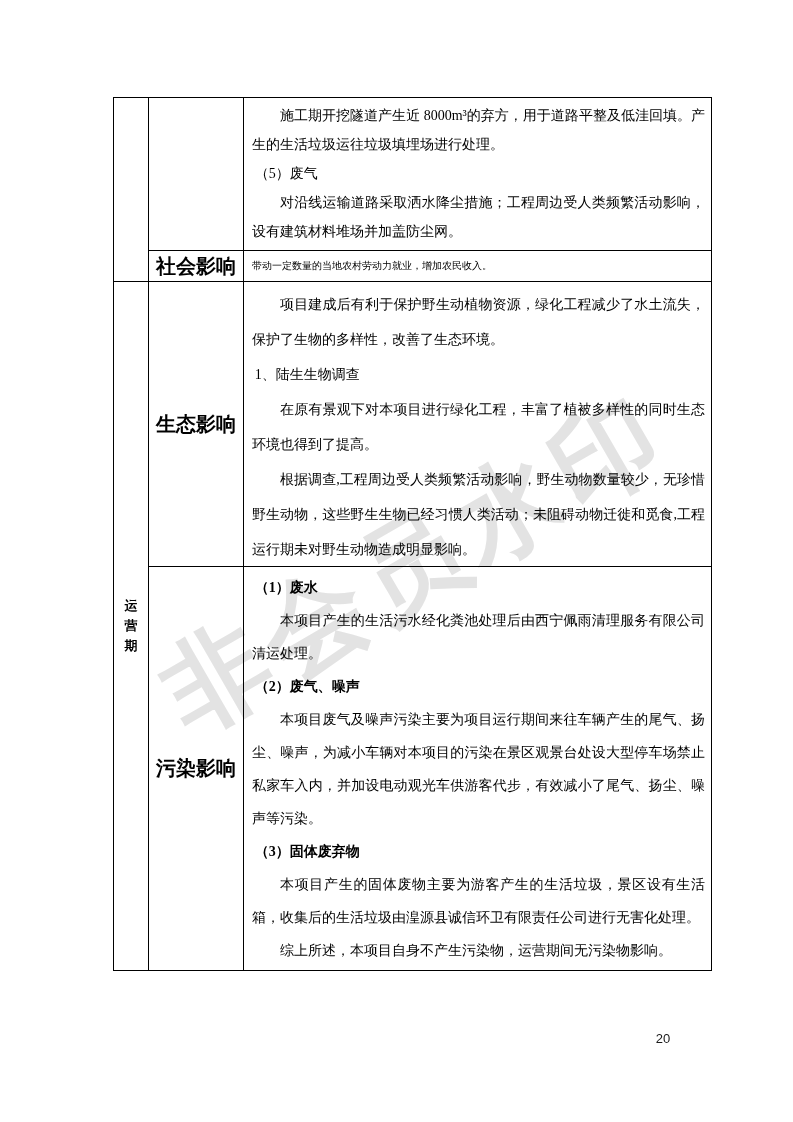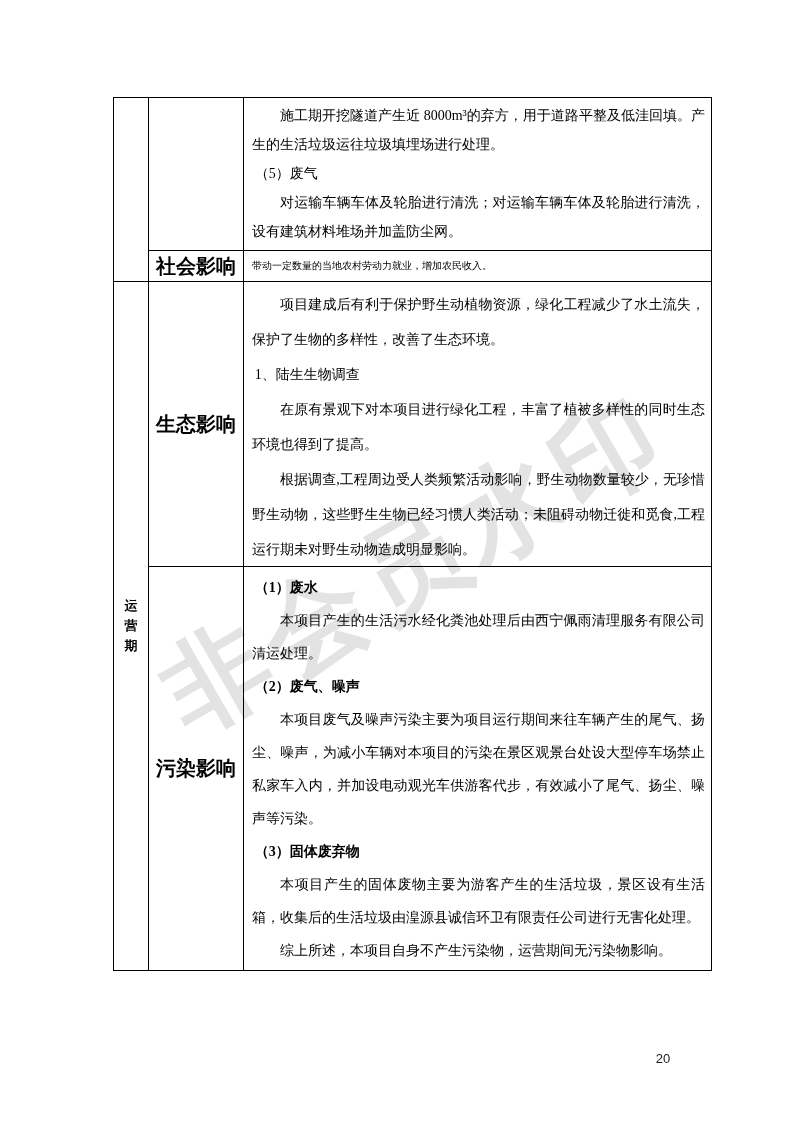--- a/index.html
+++ b/index.html
@@ -106,39 +106,38 @@
   .page-number {
     position: absolute;
     left: 648px;
     top: 1031px;
     width: 30px;
     text-align: center;
     font-family: "Liberation Sans", "DejaVu Sans", sans-serif;
     font-size: 13px;
     color: #1a1a1a;
     z-index: 1;
-    margin-top: 20px;
   }
 </style>
 </head>
 <body>
 
 <div class="page">
 
   <div class="watermark">非会员水印</div>
 
   <div class="env-table">
 
     <div class="cell c-period-top"></div>
 
     <div class="cell c-label-a label-cell"></div>
     <div class="cell c-content-a content-cell">
       <p class="para indent">施工期开挖隧道产生近 8000m³的弃方，用于道路平整及低洼回填。产生的生活垃圾运往垃圾填埋场进行处理。</p>
       <p class="para headline">（5）废气</p>
-      <p class="para indent">对运输车辆车体及轮胎进行清洗；对运输车辆车体及轮胎进行清洗，设有建筑材料堆场并加盖防尘网。</p>
+      <p class="para indent">对沿线运输道路采取洒水降尘措施；工程周边受人类频繁活动影响，设有建筑材料堆场并加盖防尘网。</p>
     </div>
 
     <div class="cell c-label-b label-cell">社会影响</div>
     <div class="cell c-content-b">
       <p class="para">带动一定数量的当地农村劳动力就业，增加农民收入。</p>
     </div>
 
     <div class="cell c-period">
       <div class="vertical-label">运营期</div>
     </div>

